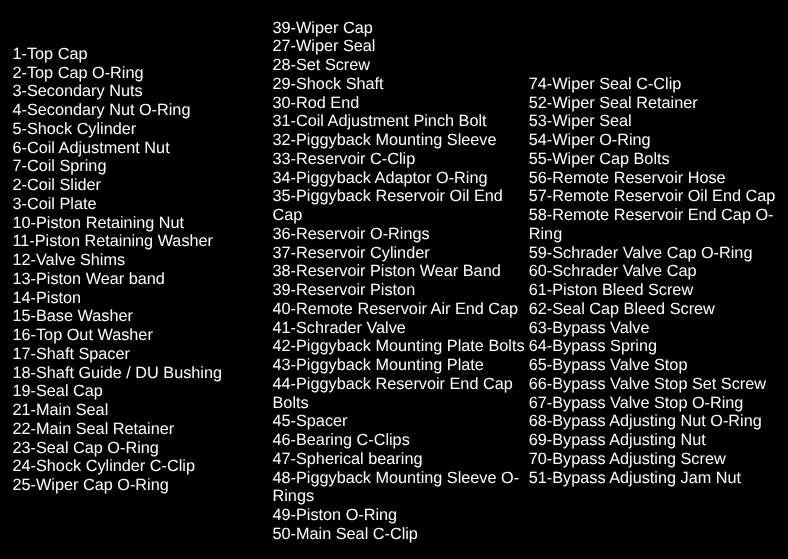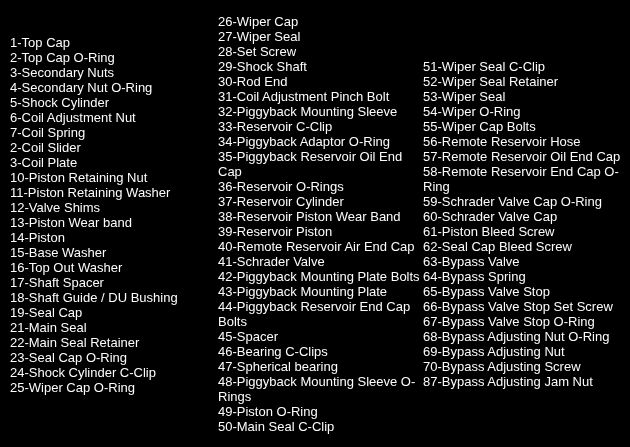--- a/index.html
+++ b/index.html
@@ -59,21 +59,21 @@
       <div class="part-item">17-Shaft Spacer</div>
       <div class="part-item">18-Shaft Guide / DU Bushing</div>
       <div class="part-item">19-Seal Cap</div>
       <div class="part-item">21-Main Seal</div>
       <div class="part-item">22-Main Seal Retainer</div>
       <div class="part-item">23-Seal Cap O-Ring</div>
       <div class="part-item">24-Shock Cylinder C-Clip</div>
       <div class="part-item">25-Wiper Cap O-Ring</div>
     </div>
   <div class="parts-col col2">
-      <div class="part-item">26-Wiper Cap</div>
+      <div class="part-item">39-Wiper Cap</div>
       <div class="part-item">27-Wiper Seal</div>
       <div class="part-item">28-Set Screw</div>
       <div class="part-item">29-Shock Shaft</div>
       <div class="part-item">30-Rod End</div>
       <div class="part-item">31-Coil Adjustment Pinch Bolt</div>
       <div class="part-item">32-Piggyback Mounting Sleeve</div>
       <div class="part-item">33-Reservoir C-Clip</div>
       <div class="part-item">34-Piggyback Adaptor O-Ring</div>
       <div class="part-item">35-Piggyback Reservoir Oil End Cap</div>
       <div class="part-item">36-Reservoir O-Rings</div>
@@ -86,35 +86,35 @@
       <div class="part-item">43-Piggyback Mounting Plate</div>
       <div class="part-item">44-Piggyback Reservoir End Cap Bolts</div>
       <div class="part-item">45-Spacer</div>
       <div class="part-item">46-Bearing C-Clips</div>
       <div class="part-item">47-Spherical bearing</div>
       <div class="part-item">48-Piggyback Mounting Sleeve O-Rings</div>
       <div class="part-item">49-Piston O-Ring</div>
       <div class="part-item">50-Main Seal C-Clip</div>
     </div>
   <div class="parts-col col3">
-      <div class="part-item">51-Wiper Seal C-Clip</div>
+      <div class="part-item">74-Wiper Seal C-Clip</div>
       <div class="part-item">52-Wiper Seal Retainer</div>
       <div class="part-item">53-Wiper Seal</div>
       <div class="part-item">54-Wiper O-Ring</div>
       <div class="part-item">55-Wiper Cap Bolts</div>
       <div class="part-item">56-Remote Reservoir Hose</div>
       <div class="part-item">57-Remote Reservoir Oil End Cap</div>
       <div class="part-item">58-Remote Reservoir End Cap O-Ring</div>
       <div class="part-item">59-Schrader Valve Cap O-Ring</div>
       <div class="part-item">60-Schrader Valve Cap</div>
       <div class="part-item">61-Piston Bleed Screw</div>
       <div class="part-item">62-Seal Cap Bleed Screw</div>
       <div class="part-item">63-Bypass Valve</div>
       <div class="part-item">64-Bypass Spring</div>
       <div class="part-item">65-Bypass Valve Stop</div>
       <div class="part-item">66-Bypass Valve Stop Set Screw</div>
       <div class="part-item">67-Bypass Valve Stop O-Ring</div>
       <div class="part-item">68-Bypass Adjusting Nut O-Ring</div>
       <div class="part-item">69-Bypass Adjusting Nut</div>
       <div class="part-item">70-Bypass Adjusting Screw</div>
-      <div class="part-item">87-Bypass Adjusting Jam Nut</div>
+      <div class="part-item">51-Bypass Adjusting Jam Nut</div>
     </div>
 </div>
 
 </body></html>

